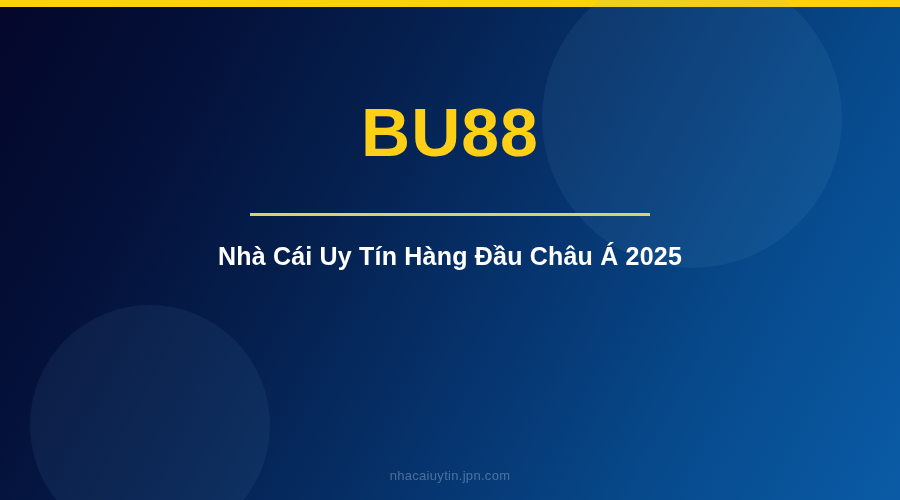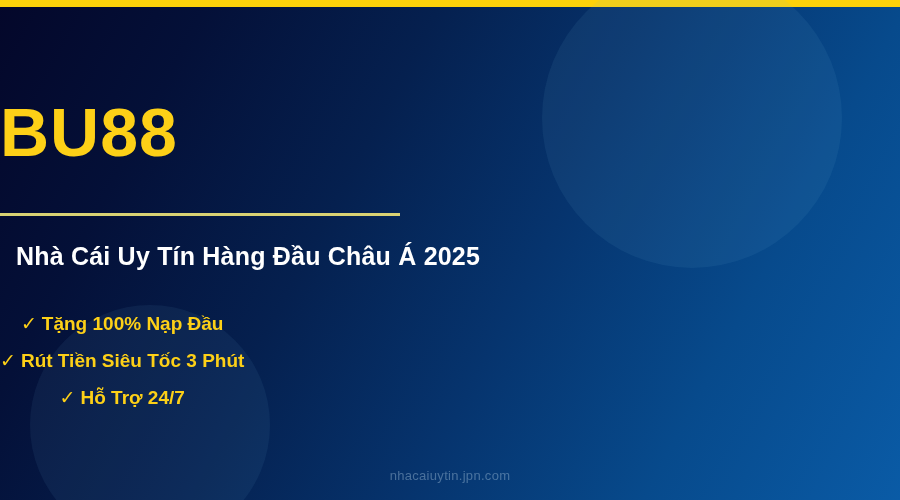--- a/index.html
+++ b/index.html
@@ -58,21 +58,21 @@
 
   
   .content {
     position: absolute;
     left: 0;
     top: 0;
     width: 900px;
     height: 500px;
     display: flex;
     flex-direction: column;
-    align-items: flex-start;
+    align-items: center;
   }
 
   .brand-title {
     margin: 0;
     font-size: 68px;
     font-weight: bold;
     line-height: 1;
     letter-spacing: 1px;
     color: #fdd017;
     text-align: center;
@@ -80,21 +80,21 @@
   }
 
   .divider {
     width: 400px;
     height: 3px;
     background: #d9d273;
     margin-top: 47px;
   }
 
   .subtitle {
-    margin: 16px;
+    margin: 0;
     margin-top: 26px;
     font-size: 25px;
     font-weight: bold;
     color: #ffffff;
     text-align: center;
     letter-spacing: 0.2px;
   }
 
   .feature-list {
     list-style: none;
@@ -139,29 +139,18 @@
   <div class="deco-circle circle-bottom-left"></div>
 
   <div class="content">
 
     <h1 class="brand-title">BU88</h1>
 
     <div class="divider"></div>
 
     <h2 class="subtitle">Nhà Cái Uy Tín Hàng Đầu Châu Á 2025</h2>
 
-    <ul class="feature-list">
-      <li class="feature-item">
-        <span class="feature-check">✓</span><span>Tặng 100% Nạp Đầu</span>
-      </li>
-      <li class="feature-item">
-        <span class="feature-check">✓</span><span>Rút Tiền Siêu Tốc 3 Phút</span>
-      </li>
-      <li class="feature-item">
-        <span class="feature-check">✓</span><span>Hỗ Trợ 24/7</span>
-      </li>
-    </ul>
 
   </div>
 
   <div class="watermark">nhacaiuytin.jpn.com</div>
 
 </div>
 
 </body></html>

